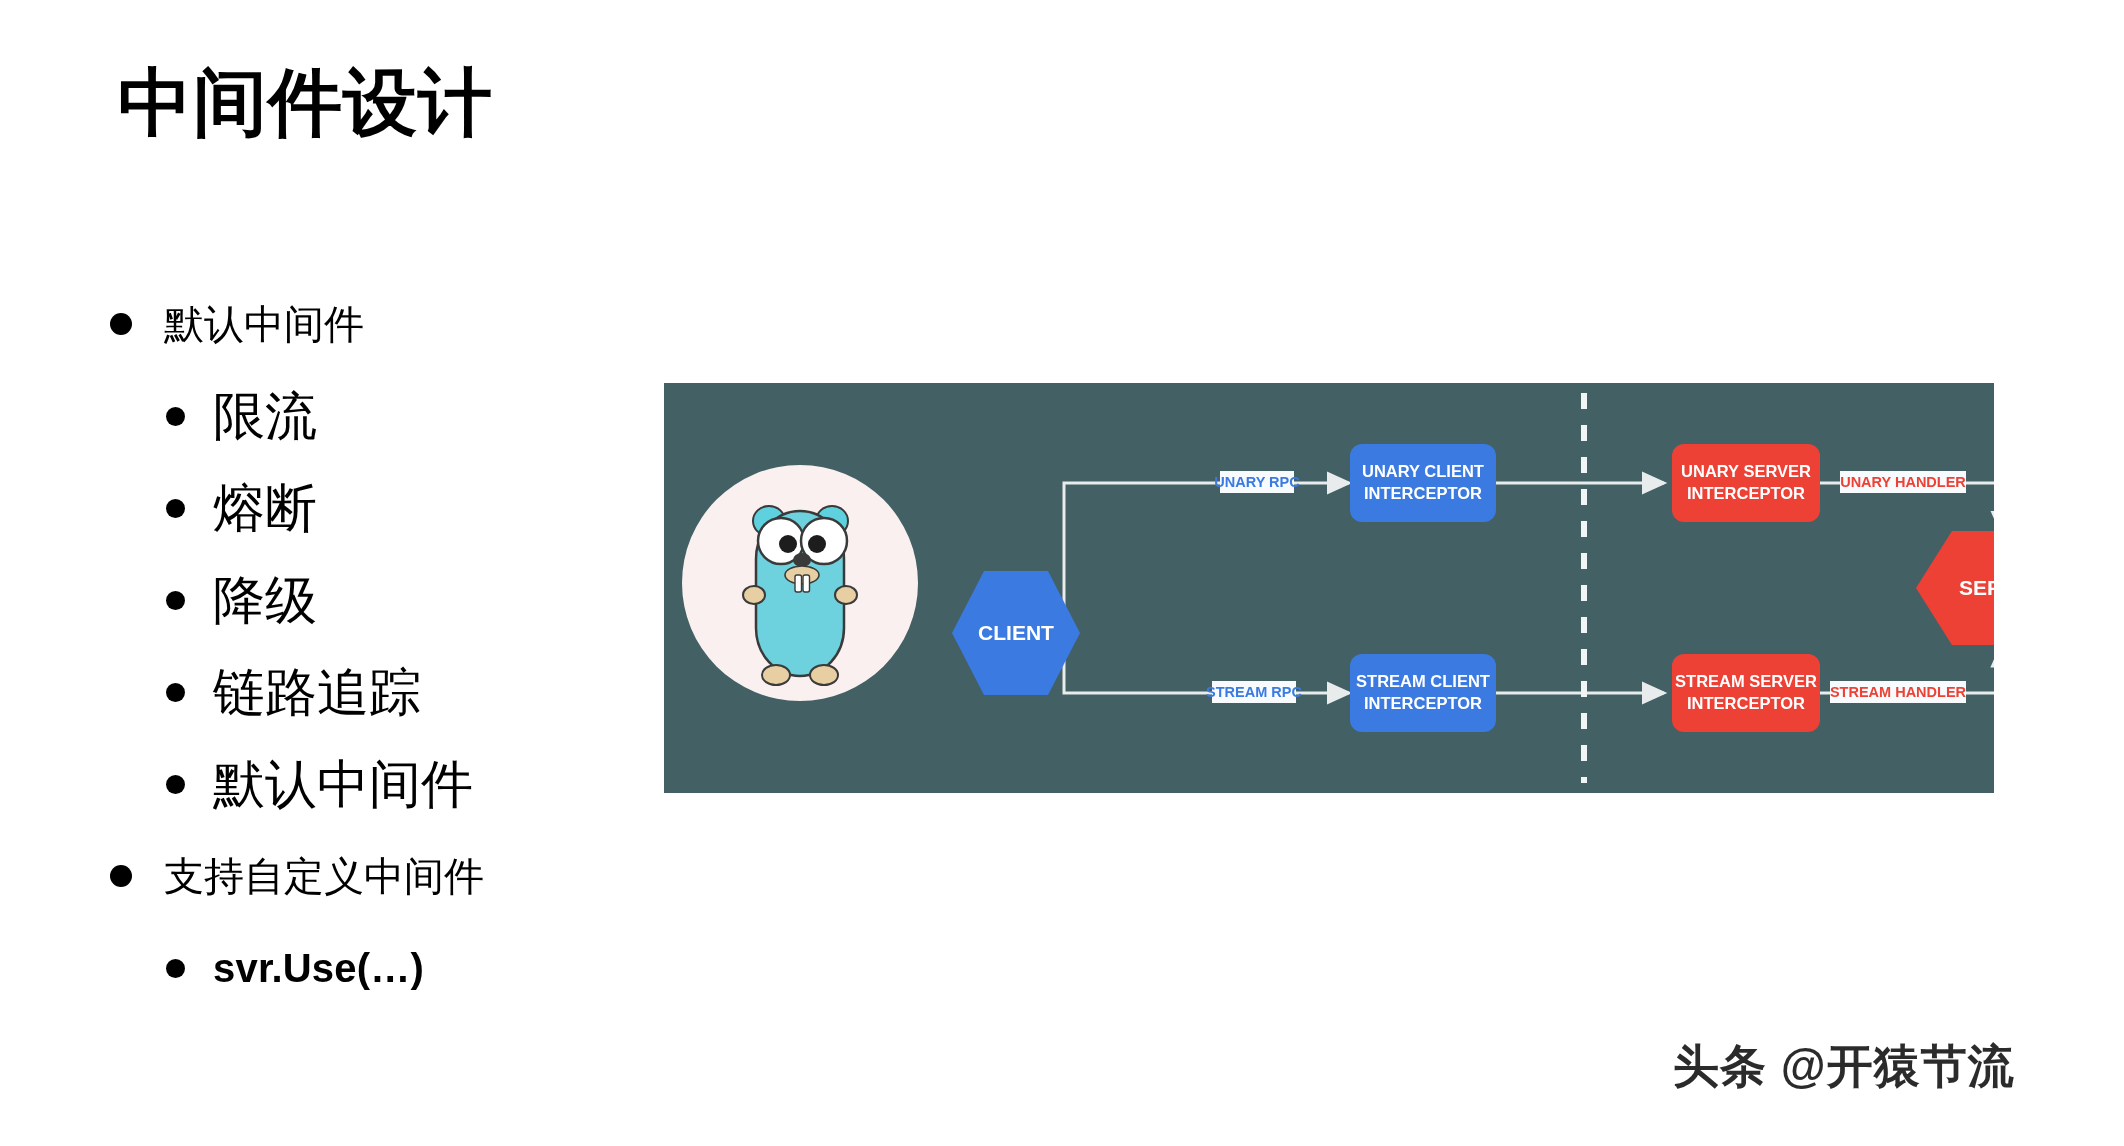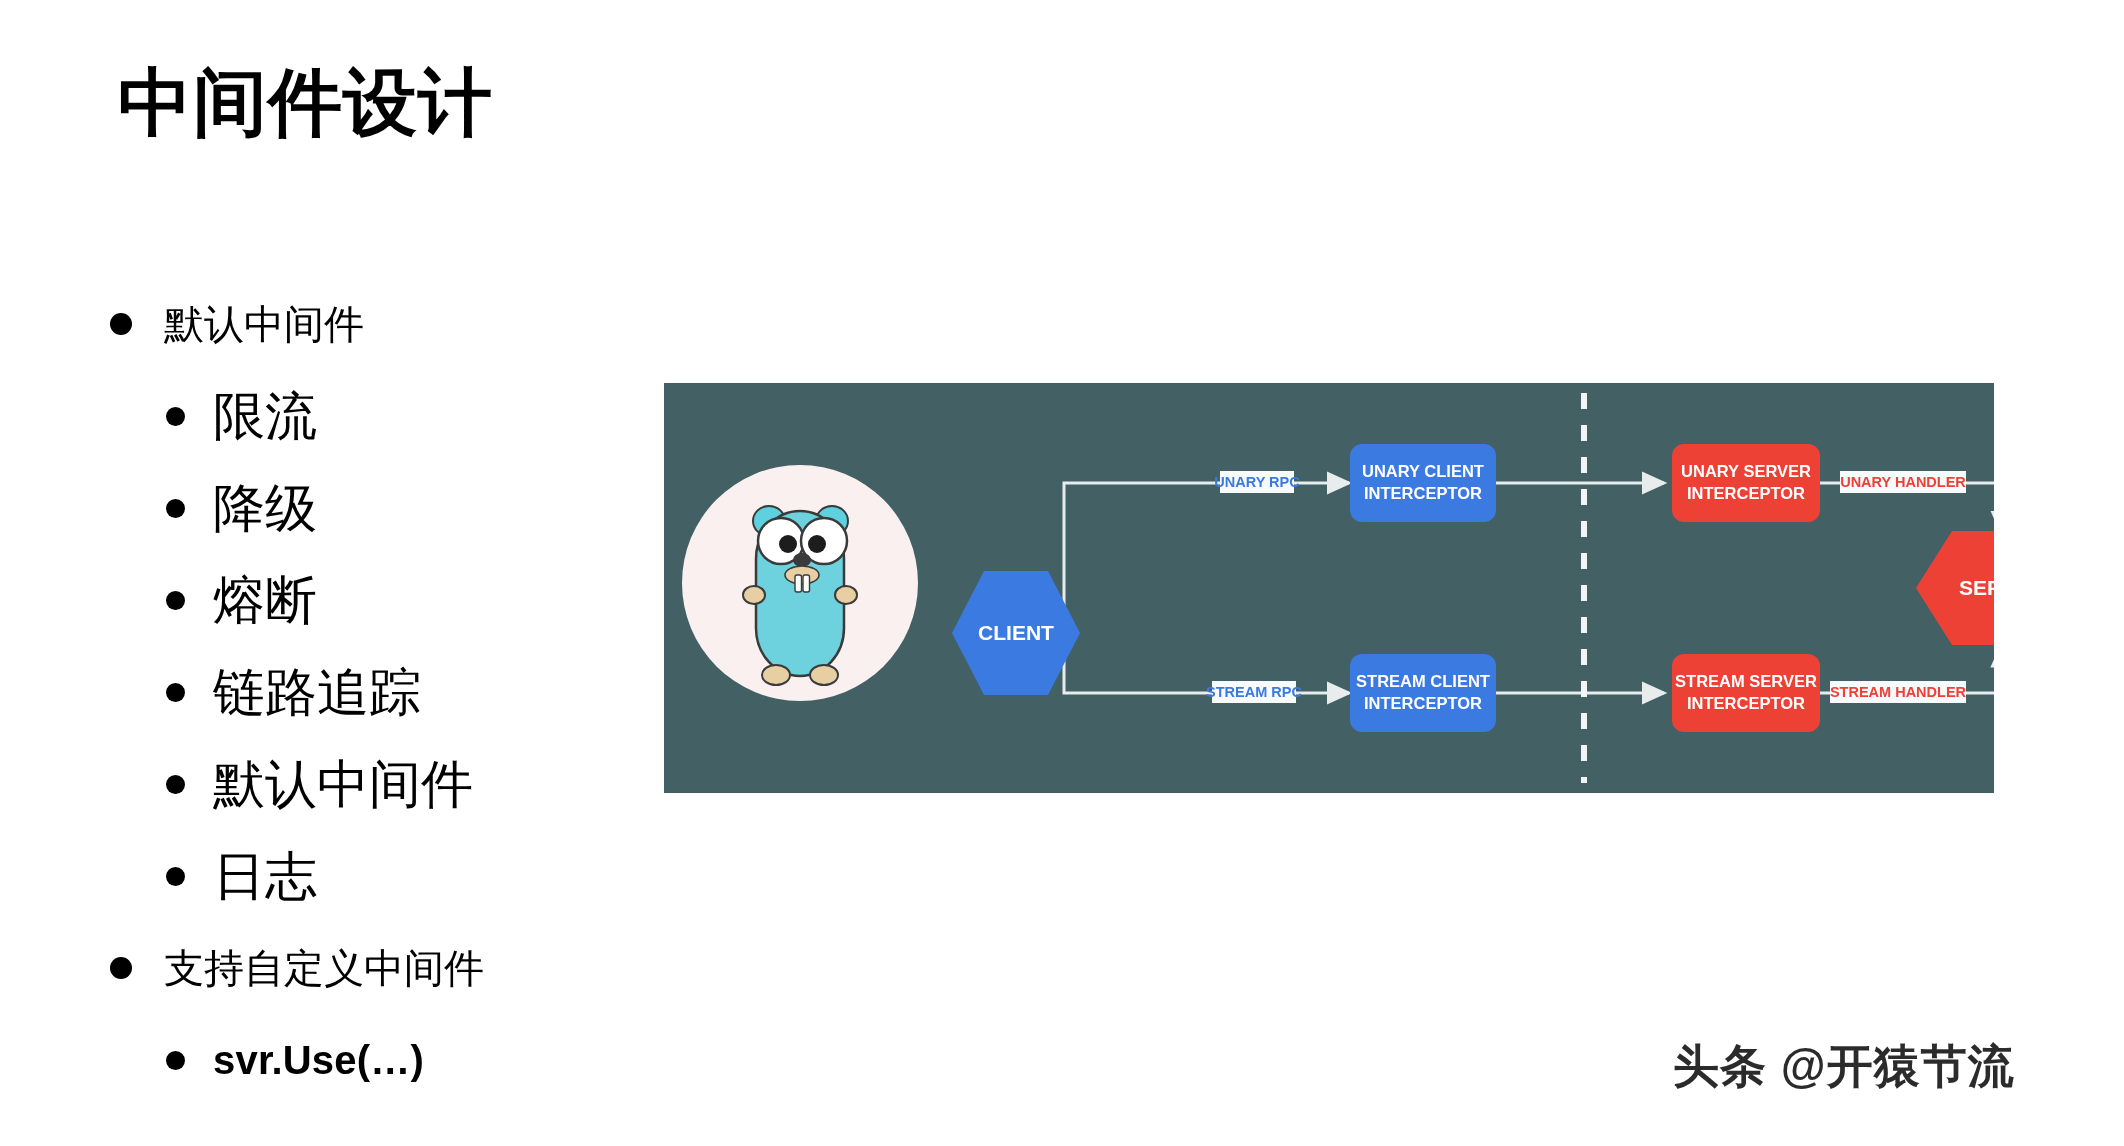--- a/index.html
+++ b/index.html
@@ -64,37 +64,33 @@
     <div class="bullet-row lvl1">
       <span class="dot"></span>
       <span class="btext">默认中间件</span>
     </div>
     <div class="bullet-row lvl2">
       <span class="dot"></span>
       <span class="btext">限流</span>
     </div>
     <div class="bullet-row lvl2">
       <span class="dot"></span>
+      <span class="btext">熔断</span>
+    </div>
+    <div class="bullet-row lvl2">
+      <span class="dot"></span>
       <span class="btext">降级</span>
     </div>
     <div class="bullet-row lvl2">
       <span class="dot"></span>
-      <span class="btext">熔断</span>
-    </div>
-    <div class="bullet-row lvl2">
-      <span class="dot"></span>
       <span class="btext">链路追踪</span>
     </div>
     <div class="bullet-row lvl2">
       <span class="dot"></span>
       <span class="btext">默认中间件</span>
-    </div>
-    <div class="bullet-row lvl2">
-      <span class="dot"></span>
-      <span class="btext">日志</span>
     </div>
     <div class="bullet-row lvl1">
       <span class="dot"></span>
       <span class="btext">支持自定义中间件</span>
     </div>
     <div class="bullet-row lvl2">
       <span class="dot"></span>
       <span class="btext latin">svr.Use(…)</span>
     </div>
   </div>

